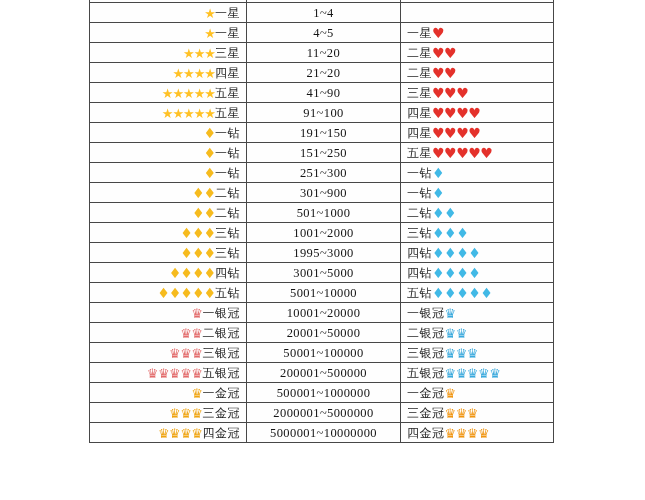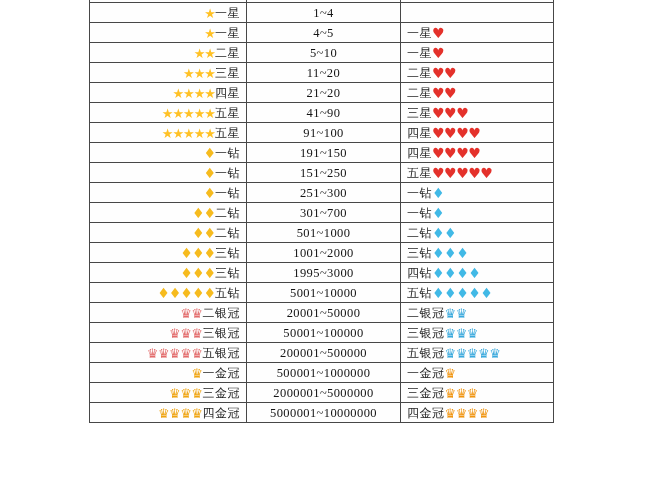--- a/index.html
+++ b/index.html
@@ -54,25 +54,20 @@
           <td class="c1"><span class="ic ic-star" style="color: rgb(255, 193, 37);">★</span><span class="lbl">一星</span></td>
           <td class="c2"><span class="rng">1~4</span></td>
           <td class="c3"><span class="lbl"></span></td>
         </tr>
         <tr>
           <td class="c1"><span class="ic ic-star" style="color: rgb(255, 193, 37);">★</span><span class="lbl">一星</span></td>
           <td class="c2"><span class="rng">4~5</span></td>
           <td class="c3"><span class="lbl">一星</span><span class="ic ic-heart" style="color: rgb(228, 49, 43);">♥</span></td>
         </tr>
         <tr>
-          <td class="c1"><span class="ic ic-star" style="color: rgb(255, 193, 37);">★</span><span class="ic ic-star" style="color: rgb(255, 193, 37);">★</span><span class="lbl">二星</span></td>
-          <td class="c2"><span class="rng">5~10</span></td>
-          <td class="c3"><span class="lbl">一星</span><span class="ic ic-heart" style="color: rgb(228, 49, 43);">♥</span></td>
-        </tr>
-        <tr>
           <td class="c1"><span class="ic ic-star" style="color: rgb(255, 193, 37);">★</span><span class="ic ic-star" style="color: rgb(255, 193, 37);">★</span><span class="ic ic-star" style="color: rgb(255, 193, 37);">★</span><span class="lbl">三星</span></td>
           <td class="c2"><span class="rng">11~20</span></td>
           <td class="c3"><span class="lbl">二星</span><span class="ic ic-heart" style="color: rgb(228, 49, 43);">♥</span><span class="ic ic-heart" style="color: rgb(228, 49, 43);">♥</span></td>
         </tr>
         <tr>
           <td class="c1"><span class="ic ic-star" style="color: rgb(255, 193, 37);">★</span><span class="ic ic-star" style="color: rgb(255, 193, 37);">★</span><span class="ic ic-star" style="color: rgb(255, 193, 37);">★</span><span class="ic ic-star" style="color: rgb(255, 193, 37);">★</span><span class="lbl">四星</span></td>
           <td class="c2"><span class="rng">21~20</span></td>
           <td class="c3"><span class="lbl">二星</span><span class="ic ic-heart" style="color: rgb(228, 49, 43);">♥</span><span class="ic ic-heart" style="color: rgb(228, 49, 43);">♥</span></td>
         </tr>
         <tr>
@@ -95,42 +90,52 @@
           <td class="c2"><span class="rng">151~250</span></td>
           <td class="c3"><span class="lbl">五星</span><span class="ic ic-heart" style="color: rgb(228, 49, 43);">♥</span><span class="ic ic-heart" style="color: rgb(228, 49, 43);">♥</span><span class="ic ic-heart" style="color: rgb(228, 49, 43);">♥</span><span class="ic ic-heart" style="color: rgb(228, 49, 43);">♥</span><span class="ic ic-heart" style="color: rgb(228, 49, 43);">♥</span></td>
         </tr>
         <tr>
           <td class="c1"><span class="ic ic-gold_diamond" style="color: rgb(246, 187, 30);">♦</span><span class="lbl">一钻</span></td>
           <td class="c2"><span class="rng">251~300</span></td>
           <td class="c3"><span class="lbl">一钻</span><span class="ic ic-blue_diamond" style="color: rgb(65, 185, 230);">♦</span></td>
         </tr>
         <tr>
           <td class="c1"><span class="ic ic-gold_diamond" style="color: rgb(246, 187, 30);">♦</span><span class="ic ic-gold_diamond" style="color: rgb(246, 187, 30);">♦</span><span class="lbl">二钻</span></td>
-          <td class="c2"><span class="rng">301~700</span></td>
+          <td class="c2"><span class="rng">301~900</span></td>
           <td class="c3"><span class="lbl">一钻</span><span class="ic ic-blue_diamond" style="color: rgb(65, 185, 230);">♦</span></td>
         </tr>
         <tr>
           <td class="c1"><span class="ic ic-gold_diamond" style="color: rgb(246, 187, 30);">♦</span><span class="ic ic-gold_diamond" style="color: rgb(246, 187, 30);">♦</span><span class="lbl">二钻</span></td>
           <td class="c2"><span class="rng">501~1000</span></td>
           <td class="c3"><span class="lbl">二钻</span><span class="ic ic-blue_diamond" style="color: rgb(65, 185, 230);">♦</span><span class="ic ic-blue_diamond" style="color: rgb(65, 185, 230);">♦</span></td>
         </tr>
         <tr>
           <td class="c1"><span class="ic ic-gold_diamond" style="color: rgb(246, 187, 30);">♦</span><span class="ic ic-gold_diamond" style="color: rgb(246, 187, 30);">♦</span><span class="ic ic-gold_diamond" style="color: rgb(246, 187, 30);">♦</span><span class="lbl">三钻</span></td>
           <td class="c2"><span class="rng">1001~2000</span></td>
           <td class="c3"><span class="lbl">三钻</span><span class="ic ic-blue_diamond" style="color: rgb(65, 185, 230);">♦</span><span class="ic ic-blue_diamond" style="color: rgb(65, 185, 230);">♦</span><span class="ic ic-blue_diamond" style="color: rgb(65, 185, 230);">♦</span></td>
         </tr>
         <tr>
           <td class="c1"><span class="ic ic-gold_diamond" style="color: rgb(246, 187, 30);">♦</span><span class="ic ic-gold_diamond" style="color: rgb(246, 187, 30);">♦</span><span class="ic ic-gold_diamond" style="color: rgb(246, 187, 30);">♦</span><span class="lbl">三钻</span></td>
           <td class="c2"><span class="rng">1995~3000</span></td>
           <td class="c3"><span class="lbl">四钻</span><span class="ic ic-blue_diamond" style="color: rgb(65, 185, 230);">♦</span><span class="ic ic-blue_diamond" style="color: rgb(65, 185, 230);">♦</span><span class="ic ic-blue_diamond" style="color: rgb(65, 185, 230);">♦</span><span class="ic ic-blue_diamond" style="color: rgb(65, 185, 230);">♦</span></td>
         </tr>
         <tr>
+          <td class="c1"><span class="ic ic-gold_diamond" style="color: rgb(246, 187, 30);">♦</span><span class="ic ic-gold_diamond" style="color: rgb(246, 187, 30);">♦</span><span class="ic ic-gold_diamond" style="color: rgb(246, 187, 30);">♦</span><span class="ic ic-gold_diamond" style="color: rgb(246, 187, 30);">♦</span><span class="lbl">四钻</span></td>
+          <td class="c2"><span class="rng">3001~5000</span></td>
+          <td class="c3"><span class="lbl">四钻</span><span class="ic ic-blue_diamond" style="color: rgb(65, 185, 230);">♦</span><span class="ic ic-blue_diamond" style="color: rgb(65, 185, 230);">♦</span><span class="ic ic-blue_diamond" style="color: rgb(65, 185, 230);">♦</span><span class="ic ic-blue_diamond" style="color: rgb(65, 185, 230);">♦</span></td>
+        </tr>
+        <tr>
           <td class="c1"><span class="ic ic-gold_diamond" style="color: rgb(246, 187, 30);">♦</span><span class="ic ic-gold_diamond" style="color: rgb(246, 187, 30);">♦</span><span class="ic ic-gold_diamond" style="color: rgb(246, 187, 30);">♦</span><span class="ic ic-gold_diamond" style="color: rgb(246, 187, 30);">♦</span><span class="ic ic-gold_diamond" style="color: rgb(246, 187, 30);">♦</span><span class="lbl">五钻</span></td>
           <td class="c2"><span class="rng">5001~10000</span></td>
           <td class="c3"><span class="lbl">五钻</span><span class="ic ic-blue_diamond" style="color: rgb(65, 185, 230);">♦</span><span class="ic ic-blue_diamond" style="color: rgb(65, 185, 230);">♦</span><span class="ic ic-blue_diamond" style="color: rgb(65, 185, 230);">♦</span><span class="ic ic-blue_diamond" style="color: rgb(65, 185, 230);">♦</span><span class="ic ic-blue_diamond" style="color: rgb(65, 185, 230);">♦</span></td>
+        </tr>
+        <tr>
+          <td class="c1"><span class="ic ic-silver_crown" style="color: rgb(226, 106, 106);">♛</span><span class="lbl">一银冠</span></td>
+          <td class="c2"><span class="rng">10001~20000</span></td>
+          <td class="c3"><span class="lbl">一银冠</span><span class="ic ic-blue_crown" style="color: rgb(56, 168, 220);">♛</span></td>
         </tr>
         <tr>
           <td class="c1"><span class="ic ic-silver_crown" style="color: rgb(226, 106, 106);">♛</span><span class="ic ic-silver_crown" style="color: rgb(226, 106, 106);">♛</span><span class="lbl">二银冠</span></td>
           <td class="c2"><span class="rng">20001~50000</span></td>
           <td class="c3"><span class="lbl">二银冠</span><span class="ic ic-blue_crown" style="color: rgb(56, 168, 220);">♛</span><span class="ic ic-blue_crown" style="color: rgb(56, 168, 220);">♛</span></td>
         </tr>
         <tr>
           <td class="c1"><span class="ic ic-silver_crown" style="color: rgb(226, 106, 106);">♛</span><span class="ic ic-silver_crown" style="color: rgb(226, 106, 106);">♛</span><span class="ic ic-silver_crown" style="color: rgb(226, 106, 106);">♛</span><span class="lbl">三银冠</span></td>
           <td class="c2"><span class="rng">50001~100000</span></td>
           <td class="c3"><span class="lbl">三银冠</span><span class="ic ic-blue_crown" style="color: rgb(56, 168, 220);">♛</span><span class="ic ic-blue_crown" style="color: rgb(56, 168, 220);">♛</span><span class="ic ic-blue_crown" style="color: rgb(56, 168, 220);">♛</span></td>

